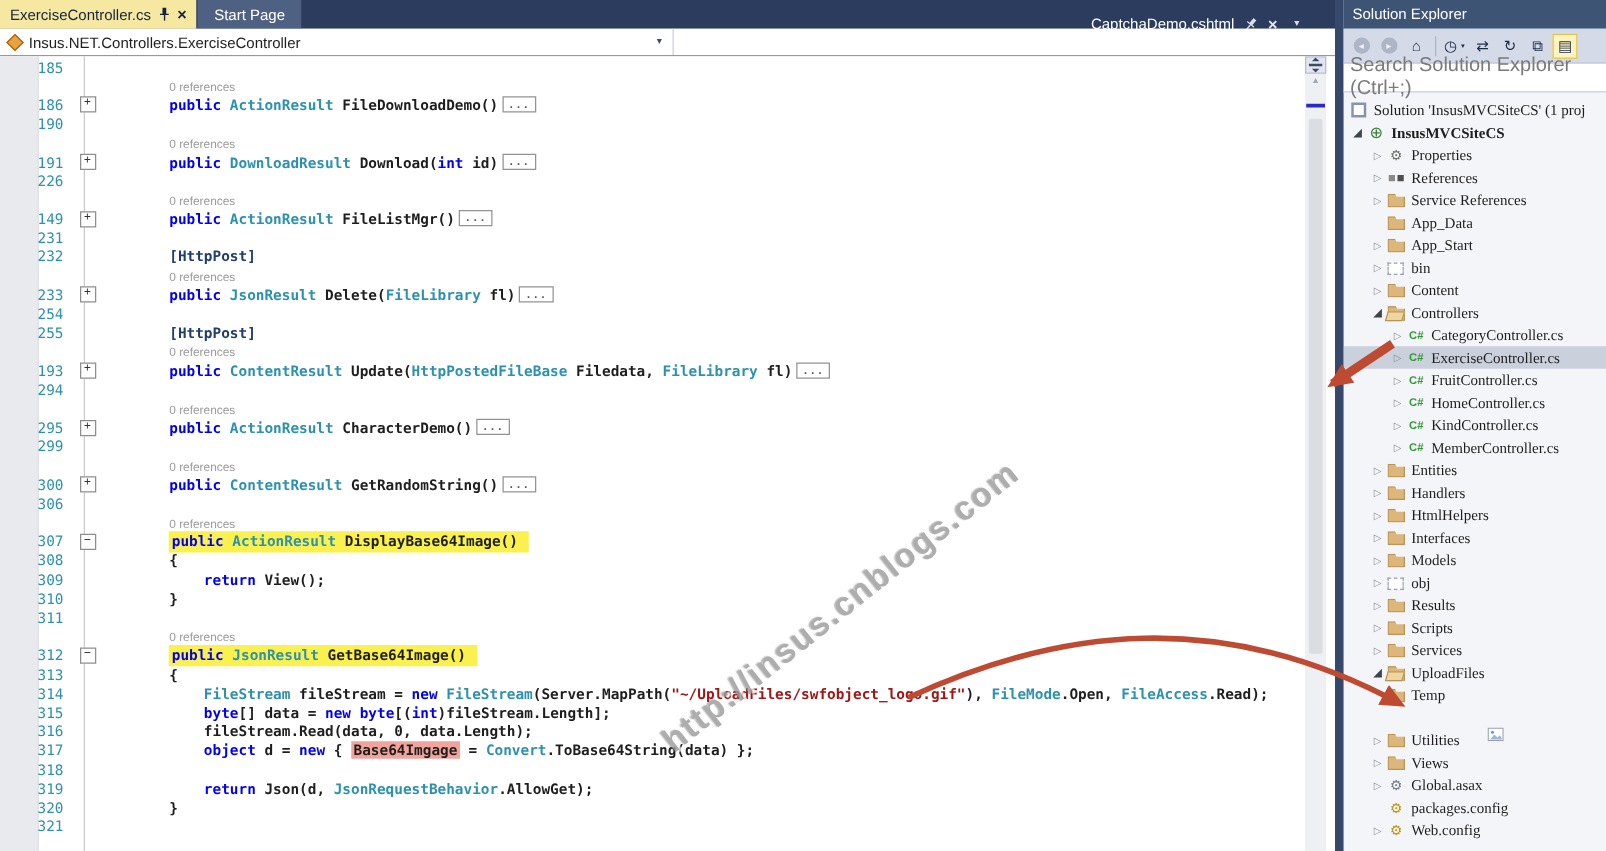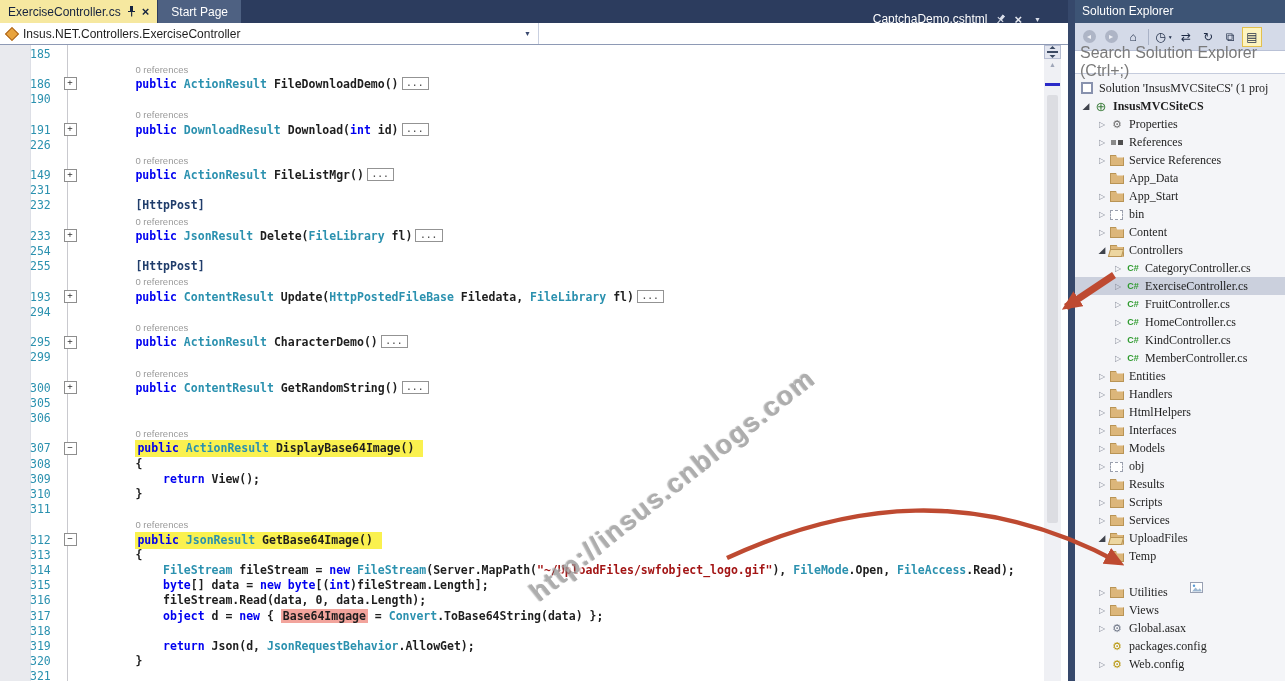--- a/index.html
+++ b/index.html
@@ -296,26 +296,20 @@
         <div class="crow">
           <span class="bp"></span>
           <span class="ln">300</span>
           <span class="fold">
             <span class="foldbox">+</span>
           </span>
           <span class="code"><span class="ind">        </span><span class="tk-k">public </span><span class="tk-t">ContentResult </span><span class="tk-p">GetRandomString()</span><span class="tk-box">...</span></span>
         </div>
         <div class="crow">
           <span class="bp"></span>
-          <span class="ln">305</span>
-          <span class="fold"></span>
-          <span class="code"></span>
-        </div>
-        <div class="crow">
-          <span class="bp"></span>
           <span class="ln">306</span>
           <span class="fold"></span>
           <span class="code"></span>
         </div>
         <div class="crow">
           <span class="bp"></span>
           <span class="ln"></span>
           <span class="fold"></span>
           <span class="code"><span class="ind">        </span><span class="lens">0 references</span></span>
         </div>

